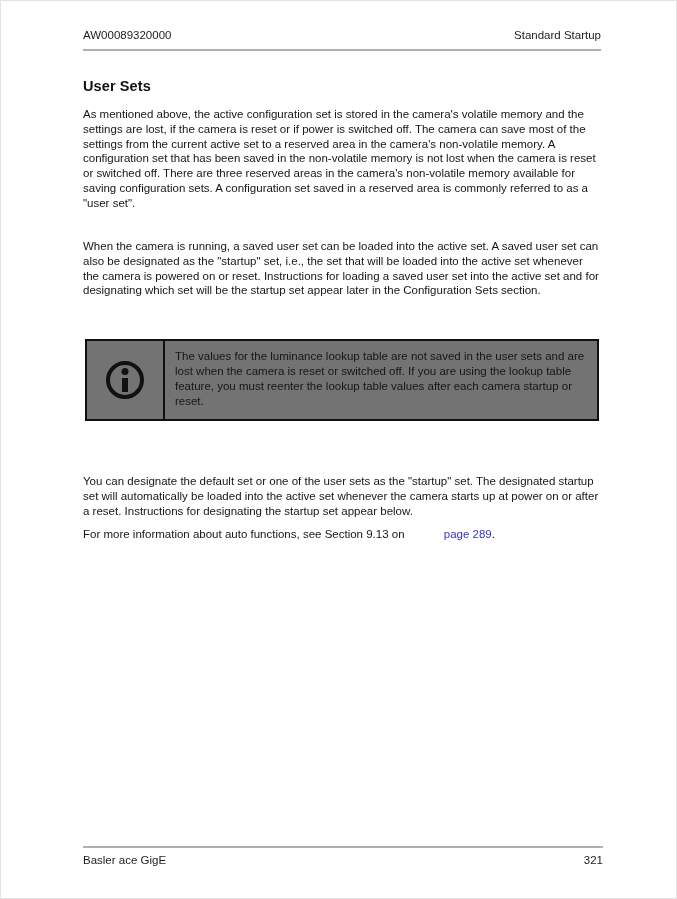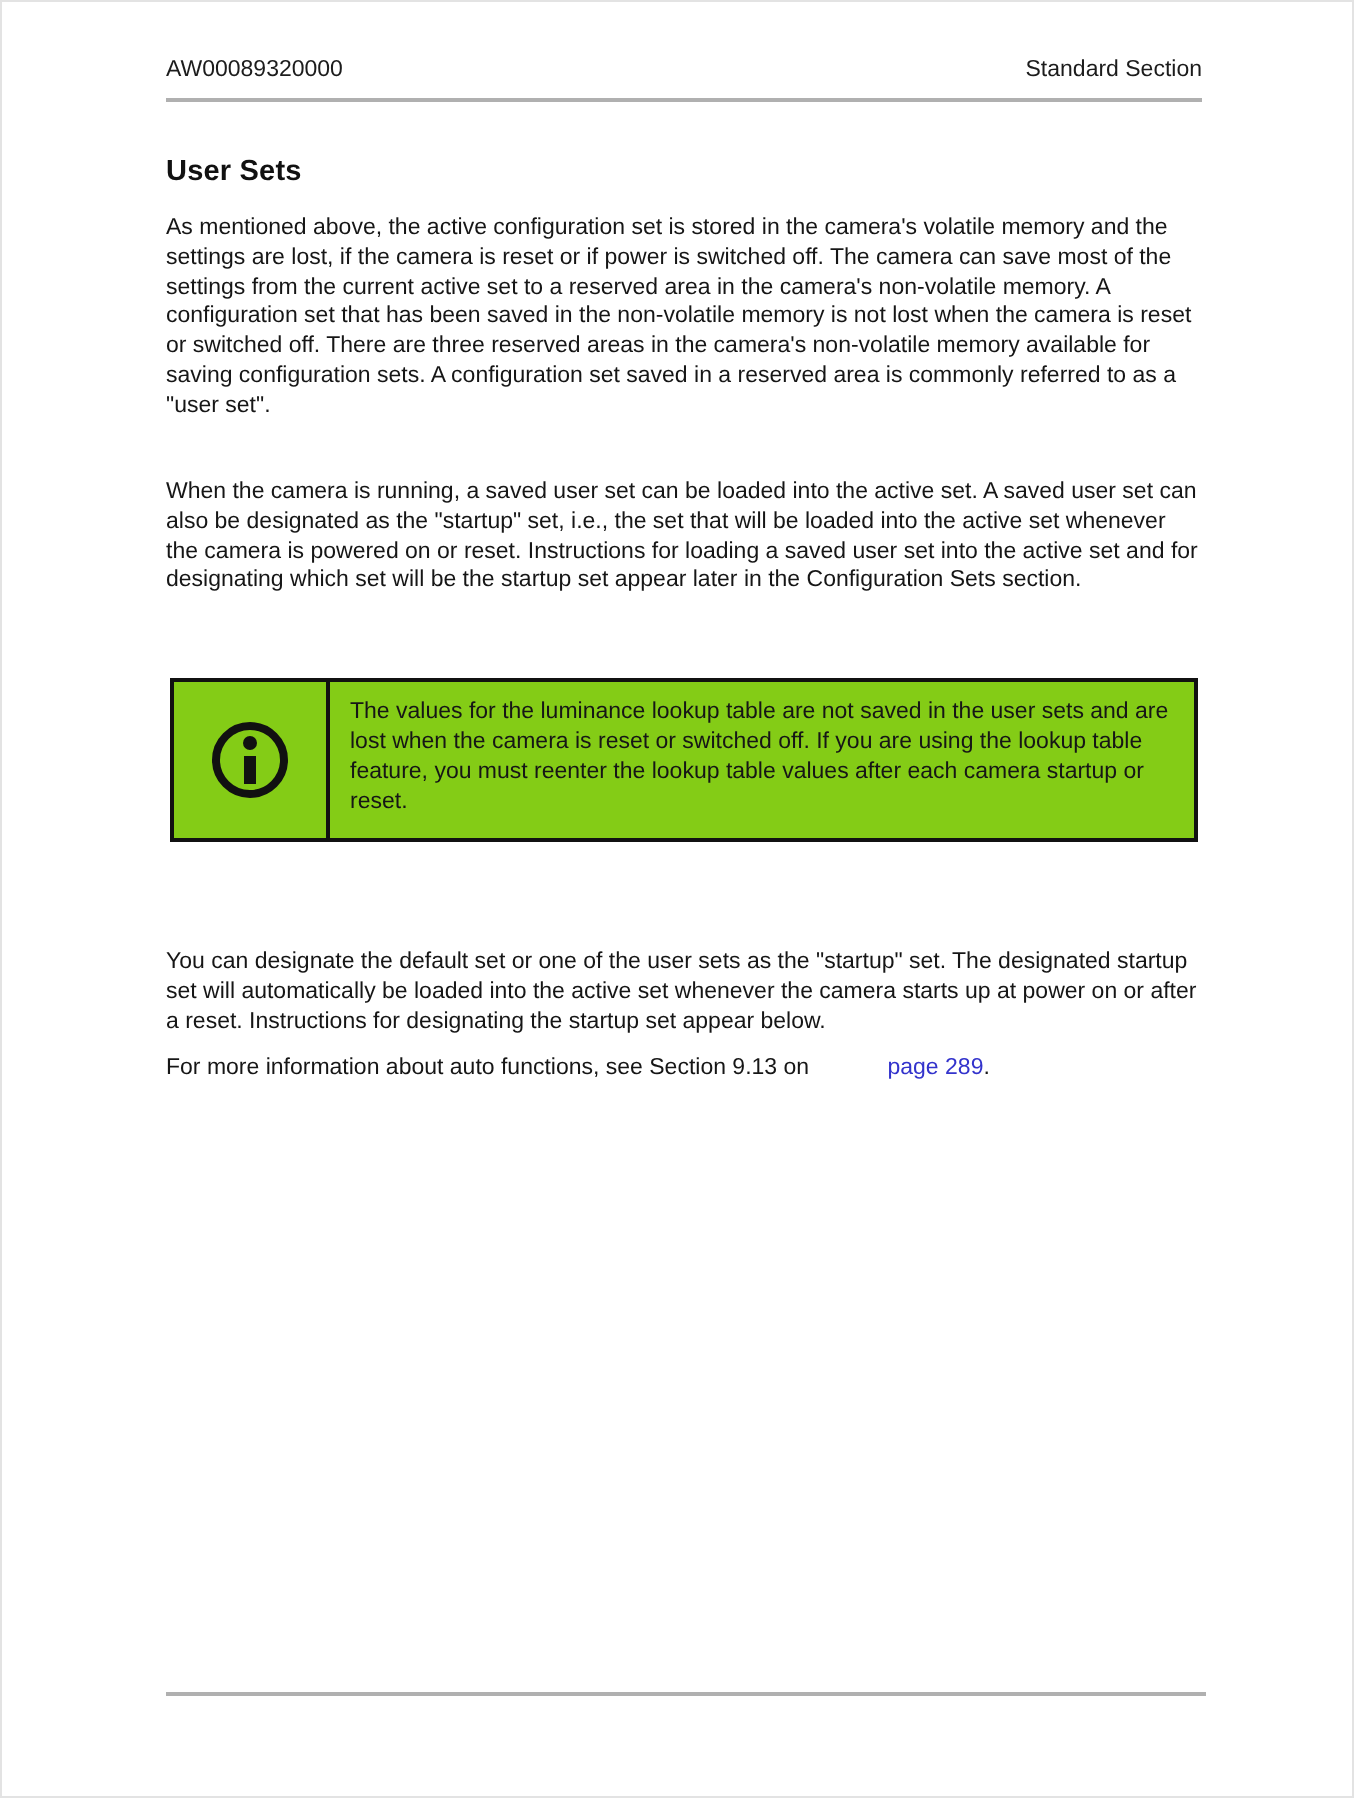--- a/index.html
+++ b/index.html
@@ -47,21 +47,21 @@
   .p1 { top: 106px; }
   .p2 { top: 217px; }
   .p3 { top: 238px; }
   .p4 { top: 473px; }
   .p5 { top: 526px; }
 
   .note-box {
     top: 338px; left: 2px; width: 514px; height: 82px;
     border: 2px solid #111;
     display: flex; align-items: stretch;
-    background: #84cc16;
+    background: #737373;
   }
   .note-icon-cell {
     width: 78px; flex: 0 0 78px;
     border-right: 2px solid #111;
     display: flex; align-items: center; justify-content: center;
   }
   .info-icon {
     width: 38px; height: 38px;
     border: 4px solid #111; border-radius: 50%;
     position: relative;
@@ -93,21 +93,21 @@
   }
 </style>
 </head>
 <body>
 
 <div class="page">
   <div class="content">
 
     <div class="abs running-head">
       <span>AW00089320000</span>
-      <span>Standard Section</span>
+      <span>Standard Startup</span>
     </div>
     <div class="abs rule head-rule"></div>
 
     <h1 class="abs h-user-sets">User Sets</h1>
 
     <p class="abs body p1">As mentioned above, the active configuration set is stored in the camera's volatile memory and the settings are lost, if the camera is reset or if power is switched off. The camera can save most of the settings from the current active set to a reserved area in the camera's non-volatile memory. A configuration set that has been saved in the non-volatile memory is not lost when the camera is reset or switched off. There are three reserved areas in the camera's non-volatile memory available for saving configuration sets. A configuration set saved in a reserved area is commonly referred to as a "user set".</p>
     <p class="abs body p3">When the camera is running, a saved user set can be loaded into the active set. A saved user set can also be designated as the "startup" set, i.e., the set that will be loaded into the active set whenever the camera is powered on or reset. Instructions for loading a saved user set into the active set and for designating which set will be the startup set appear later in the Configuration Sets section.</p>
 
     <div class="abs note-box">
       <div class="note-icon-cell">
@@ -118,15 +118,19 @@
       </div>
       <div class="note-text">The values for the luminance lookup table are not saved in the user sets and are lost when the camera is reset or switched off. If you are using the lookup table feature, you must reenter the lookup table values after each camera startup or reset.</div>
     </div>
 
 
     <p class="abs body p4">You can designate the default set or one of the user sets as the "startup" set. The designated startup set will automatically be loaded into the active set whenever the camera starts up at power on or after a reset. Instructions for designating the startup set appear below.</p>
 
     <p class="abs body p5"><span>For more information about auto functions, see Section 9.13 on </span><a class="page-link">page 289</a><span>.</span></p>
 
     <div class="abs rule foot-rule"></div>
+    <div class="abs page-footer">
+      <span>Basler ace GigE</span>
+      <span>321</span>
+    </div>
 
   </div>
 </div>
 
 </body></html>

